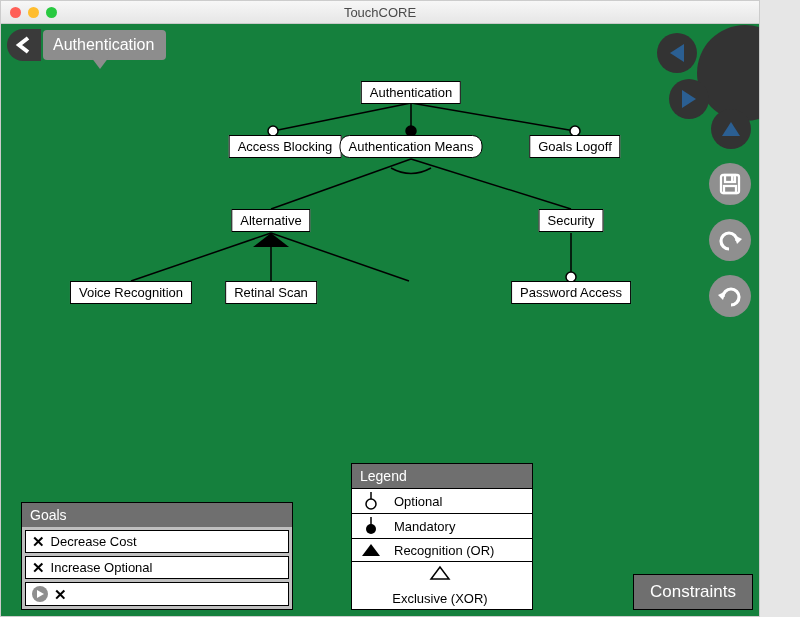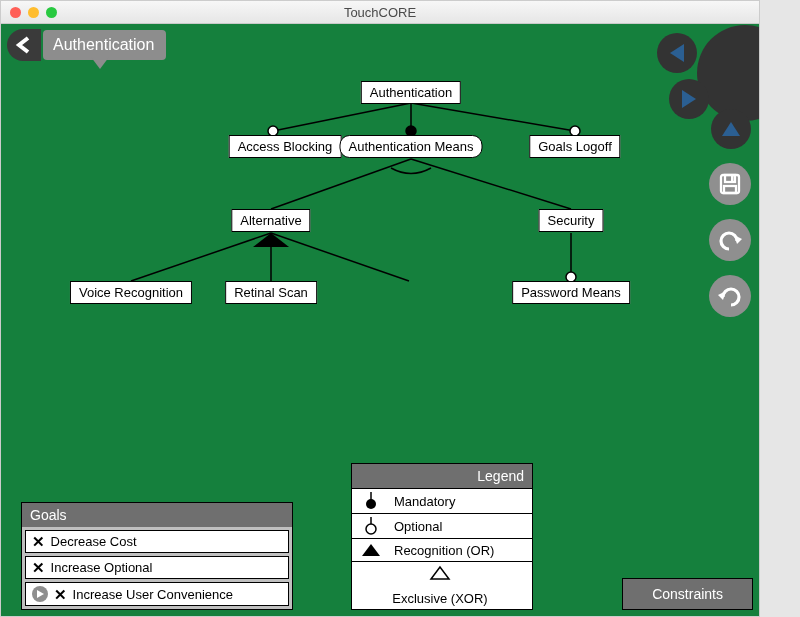--- a/index.html
+++ b/index.html
@@ -32,25 +32,25 @@
   
   svg.edges{position:absolute;left:0;top:0;pointer-events:none;}
   
   .panel{position:absolute;background:#bfbfbf;border:1.5px solid #000;}
   .panel-h{background:#6f6f6f;color:#fff;font-size:14px;padding:4px 8px;}
   .panel-row{display:flex;align-items:center;gap:6px;background:#fff;border:1px solid #000;margin:3px;padding:3px 6px;font-size:13px;}
   .xicon{font-weight:bold;font-size:15px;line-height:1;}
   .playicon{width:16px;height:16px;border-radius:50%;background:#8e8e8e;display:inline-flex;align-items:center;justify-content:center;}
   
   .legend{position:absolute;border:1.5px solid #000;}
-  .legend-h{background:#6f6f6f;color:#fff;font-size:14px;padding:4px 8px;border-bottom:1.5px solid #000;text-align:right;}
+  .legend-h{background:#6f6f6f;color:#fff;font-size:14px;padding:4px 8px;border-bottom:1.5px solid #000;}
   .legend-row{display:flex;align-items:center;gap:10px;background:#fff;border-bottom:1px solid #000;padding:3px 10px 3px 6px;font-size:13px;}
   .legend-sym{width:26px;display:flex;align-items:center;justify-content:center;}
   
-  .constraints{position:absolute;right:6px;bottom:6px;background:#6f6f6f;color:#fff;font-size:14px;padding:7px 29px;border:1px solid #000;}
+  .constraints{position:absolute;right:6px;bottom:6px;background:#6f6f6f;color:#fff;font-size:17px;padding:7px 16px;border:1px solid #000;}
 </style>
 </head>
 <body>
 
 <div class="window">
 
   <div class="titlebar">
     <div class="traffic">
       <div class="tdot tred"></div>
       <div class="tdot tyel"></div>
@@ -129,62 +129,61 @@
   </svg>
 
   <div class="node" style="left:410px;top:80px;">Authentication</div>
   <div class="node" style="left:272px;top:134px;margin-left:12px;">Access Blocking</div>
   <div class="node" style="left:410px;top:134px;border-radius:10px;">Authentication Means</div>
   <div class="node" style="left:574px;top:134px;">Goals Logoff</div>
   <div class="node" style="left:270px;top:208px;">Alternative</div>
   <div class="node" style="left:570px;top:208px;">Security</div>
   <div class="node" style="left:270px;top:280px;">Retinal Scan</div>
   <div class="node" style="left:130px;top:280px;">Voice Recognition</div>
-  <div class="node" style="left:570px;top:280px;">Password Means</div>
+  <div class="node" style="left:570px;top:280px;">Password Access</div>
 
   <div class="panel" style="left:20px;bottom:6px;width:270px;">
     <div class="panel-h">Goals</div>
     <div class="panel-row">
       <span class="xicon">✕</span>
       <span>Decrease Cost</span>
     </div>
     <div class="panel-row">
       <span class="xicon">✕</span>
       <span>Increase Optional</span>
     </div>
     <div class="panel-row">
       <span class="playicon">
         <svg width="8" height="8">
             <polygon points="1,0 8,4 1,8" fill="#fff"></polygon>
           </svg>
       </span>
       <span class="xicon">✕</span>
-      <span>Increase User Convenience</span>
     </div>
   </div>
 
   <div class="legend" style="left:350px;bottom:6px;width:180px;">
     <div class="legend-h">Legend</div>
     <div class="legend-row">
       <span class="legend-sym">
         <svg width="22" height="18">
             <line x1="11" y1="0" x2="11" y2="10" stroke="#000" stroke-width="1.5"></line>
-            <circle cx="11" cy="12" r="5" fill="#000"></circle>
-          </svg>
-      </span>
-      <span>Mandatory</span>
+            <circle cx="11" cy="12" r="5" fill="#fff" stroke="#000" stroke-width="1.5"></circle>
+          </svg>
+      </span>
+      <span>Optional</span>
     </div>
     <div class="legend-row">
       <span class="legend-sym">
         <svg width="22" height="18">
             <line x1="11" y1="0" x2="11" y2="10" stroke="#000" stroke-width="1.5"></line>
-            <circle cx="11" cy="12" r="5" fill="#fff" stroke="#000" stroke-width="1.5"></circle>
-          </svg>
-      </span>
-      <span>Optional</span>
+            <circle cx="11" cy="12" r="5" fill="#000"></circle>
+          </svg>
+      </span>
+      <span>Mandatory</span>
     </div>
     <div class="legend-row">
       <span class="legend-sym">
         <svg width="22" height="16">
             <polygon points="11,2 2,14 20,14" fill="#000"></polygon>
           </svg>
       </span>
       <span>Recognition (OR)</span>
     </div>
     <div class="legend-row" style="border-bottom:none;flex-direction:column;">

